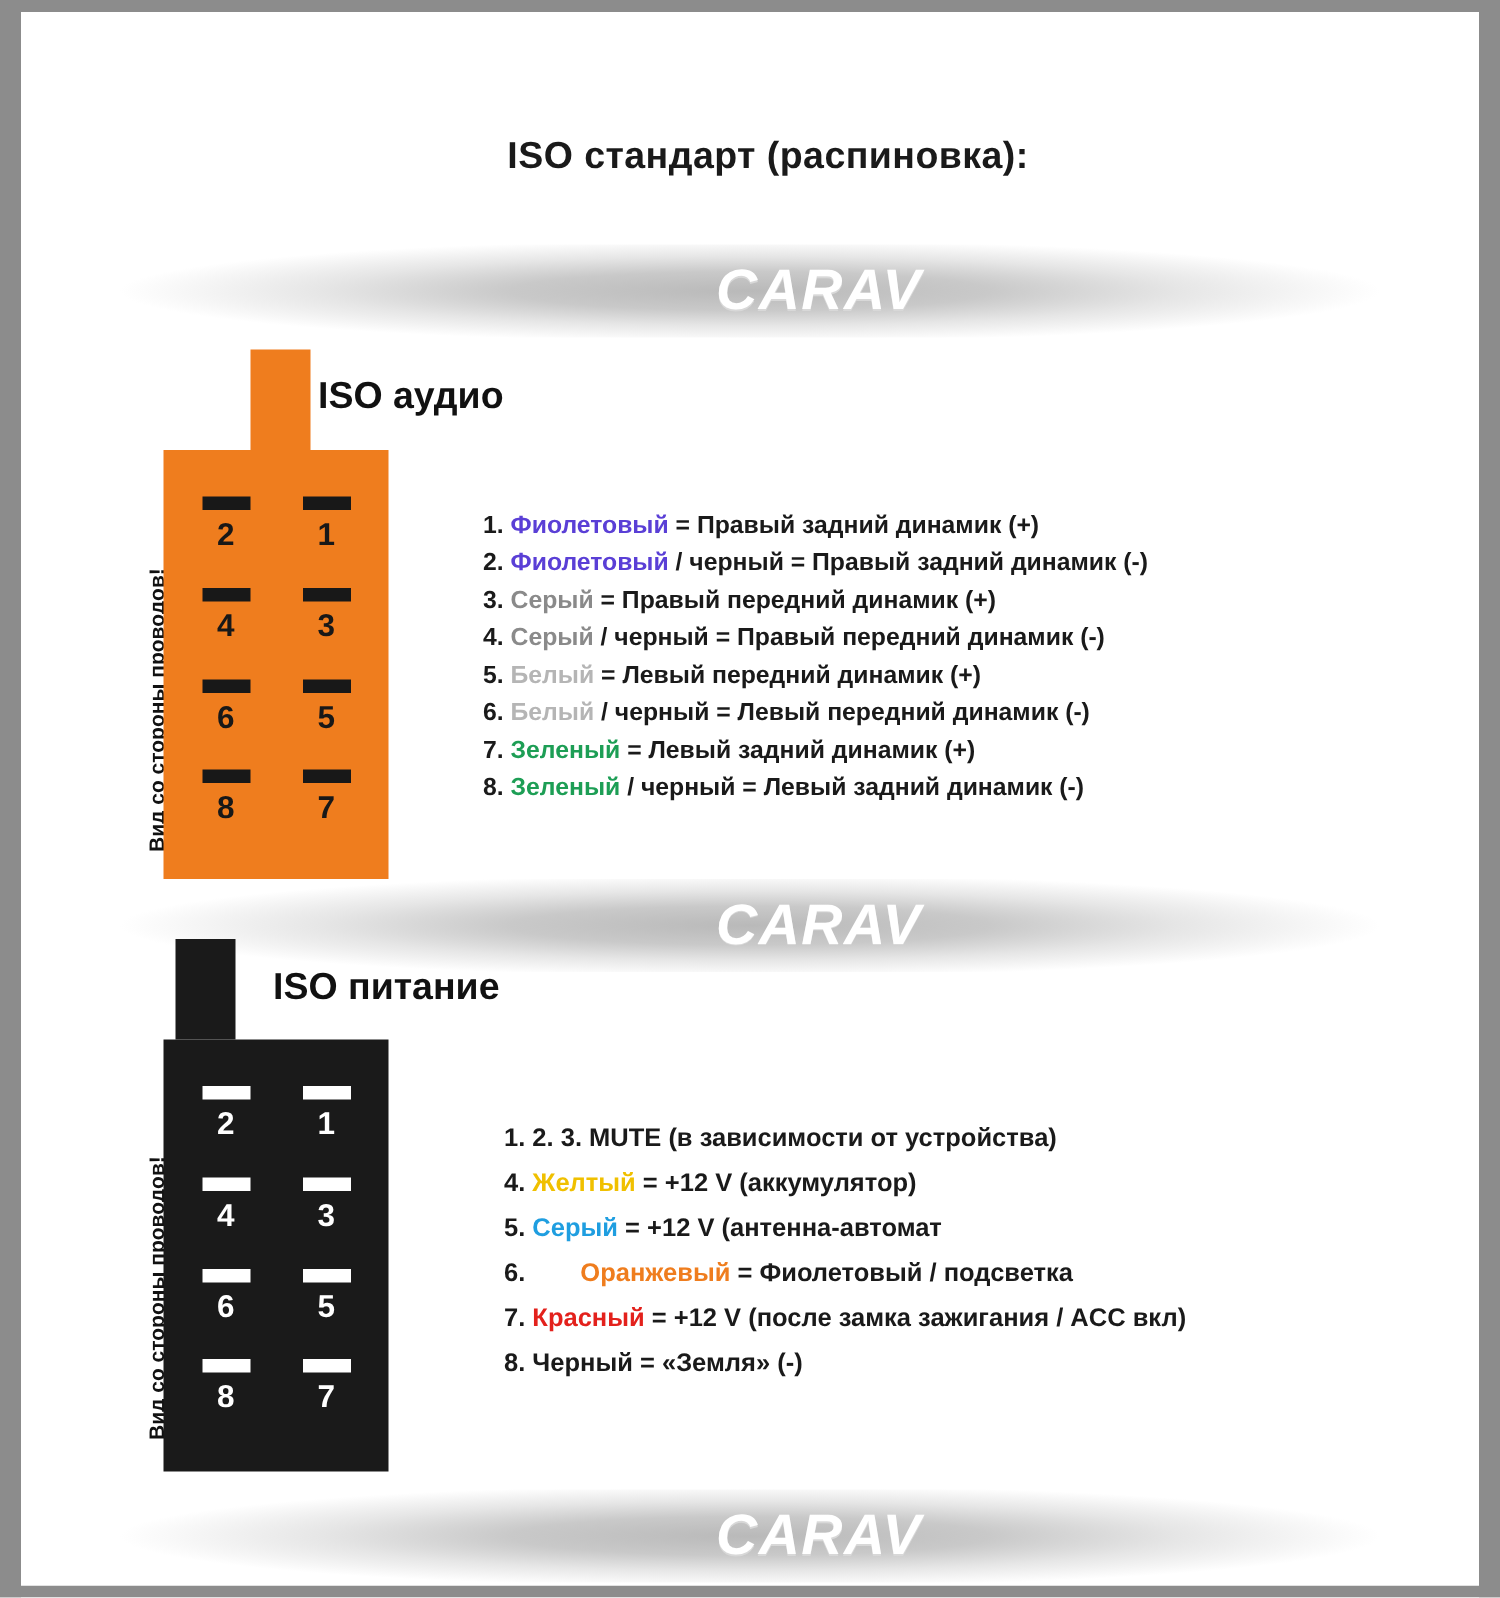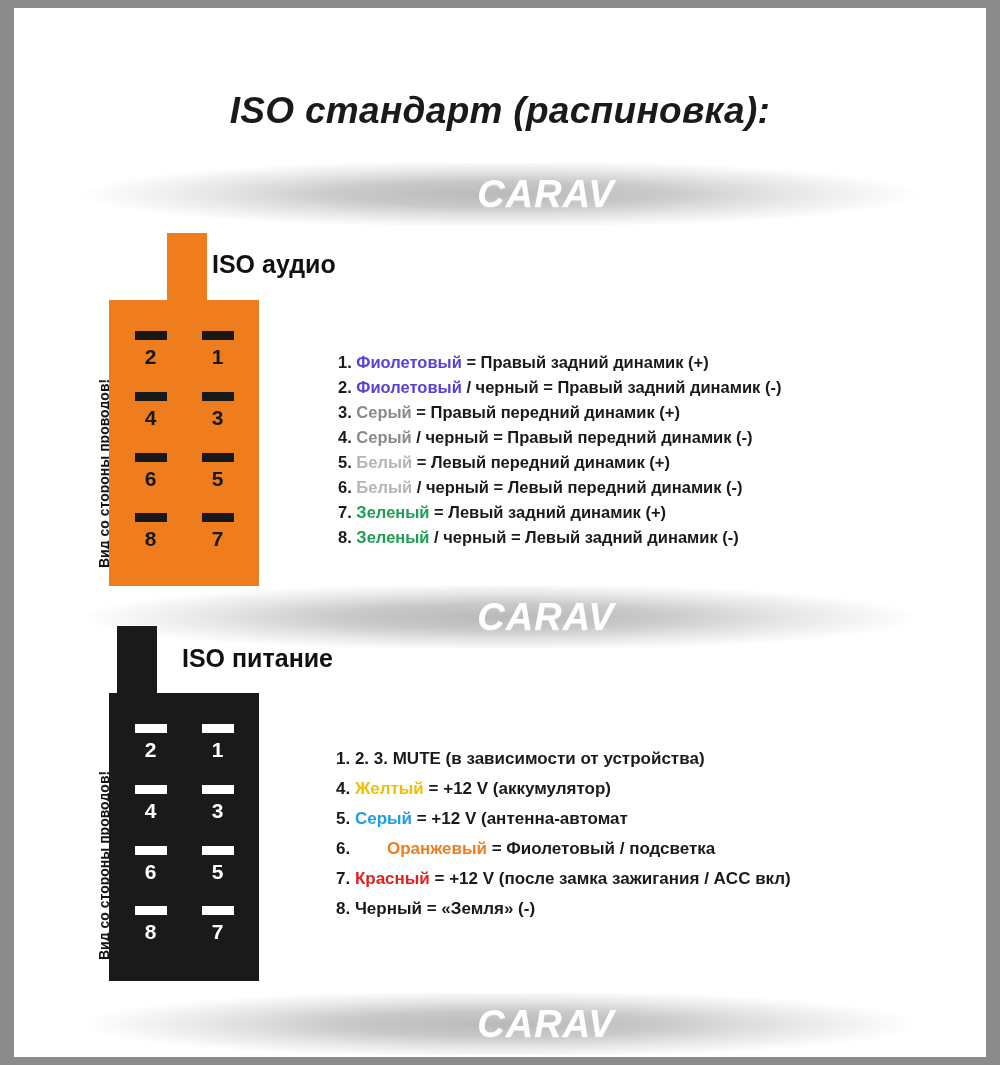--- a/index.html
+++ b/index.html
@@ -44,29 +44,28 @@
     position: absolute;
     left: 14px;
     top: 8px;
     width: 972px;
     height: 1049px;
     background: #ffffff;
   }
 
   .title {
     position: absolute;
-    left: 0;
+    left: 12px;
     top: 82px;
     width: 972px;
     text-align: center;
-    font-size: 37px;
+    font-size: 25px;
     font-weight: bold;
     color: #1a1a1a;
     letter-spacing: 0.3px;
-    font-style: italic;
   }
 
   
   .band {
     position: absolute;
     left: 0;
     width: 972px;
     height: 62px;
     background:
       radial-gradient(ellipse 420px 34px at 50% 50%, #b9b9b9 0%, #c9c9c9 38%, #e6e6e6 68%, #ffffff 100%);
@@ -221,21 +220,21 @@
         </div>
         <div class="pin">
           <div class="slot"></div>
           <div class="num">7</div>
         </div>
       </div>
     </div>
 
     <div class="conn-heading" style="left:198px; top:242px;">ISO аудио</div>
 
-    <div class="legend" id="audio-legend" style="left:324px; top:330px;margin-top:12px;">
+    <div class="legend" id="audio-legend" style="left:308px; top:330px;">
         <div class="row"><span>1. </span><span class="c" style="color: rgb(90, 63, 214);">Фиолетовый</span><span> = Правый задний динамик (+)</span></div>
         <div class="row"><span>2. </span><span class="c" style="color: rgb(90, 63, 214);">Фиолетовый</span><span> / черный = Правый задний динамик (-)</span></div>
         <div class="row"><span>3. </span><span class="c" style="color: rgb(138, 138, 138);">Серый</span><span> = Правый передний динамик (+)</span></div>
         <div class="row"><span>4. </span><span class="c" style="color: rgb(138, 138, 138);">Серый</span><span> / черный = Правый передний динамик (-)</span></div>
         <div class="row"><span>5. </span><span class="c" style="color: rgb(181, 181, 181);">Белый</span><span> = Левый передний динамик (+)</span></div>
         <div class="row"><span>6. </span><span class="c" style="color: rgb(181, 181, 181);">Белый</span><span> / черный = Левый передний динамик (-)</span></div>
         <div class="row"><span>7. </span><span class="c" style="color: rgb(29, 158, 85);">Зеленый</span><span> = Левый задний динамик (+)</span></div>
         <div class="row"><span>8. </span><span class="c" style="color: rgb(29, 158, 85);">Зеленый</span><span> / черный = Левый задний динамик (-)</span></div>
       </div>
 

